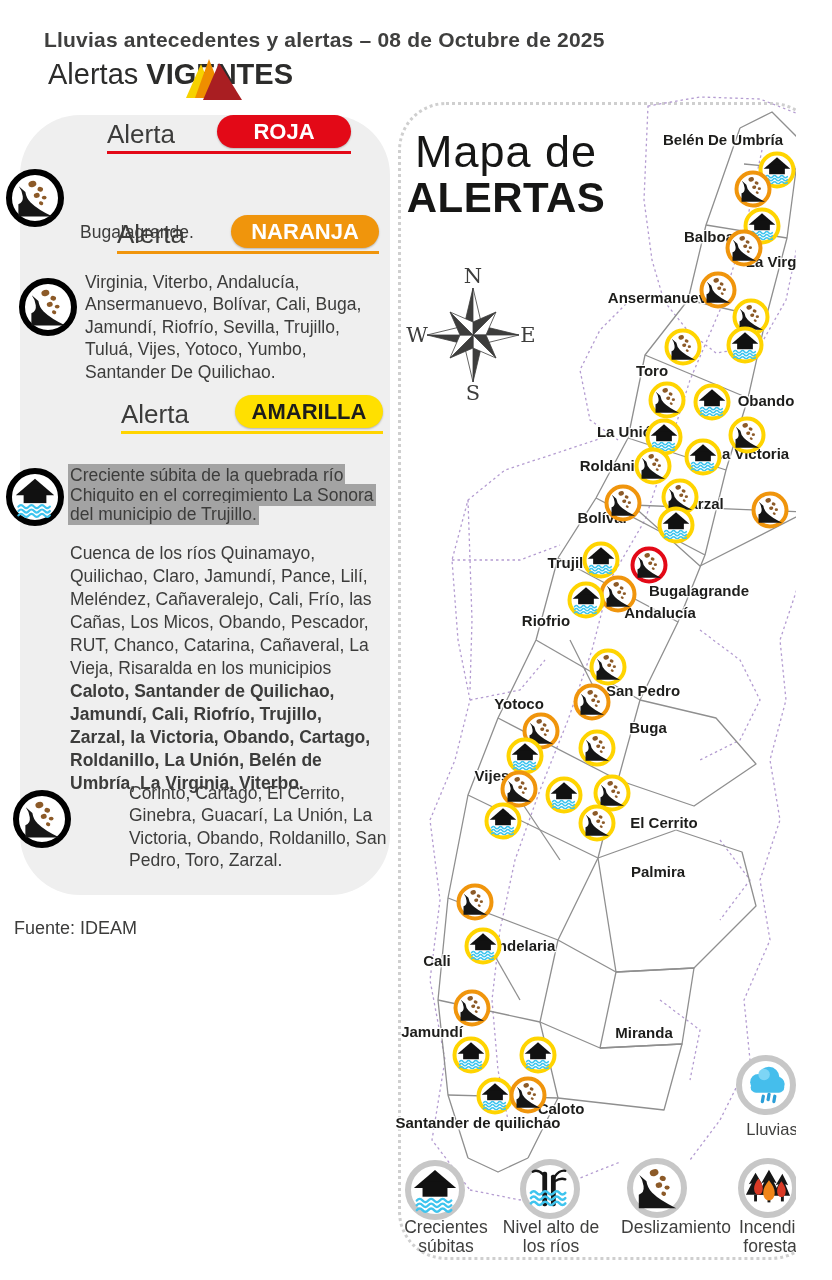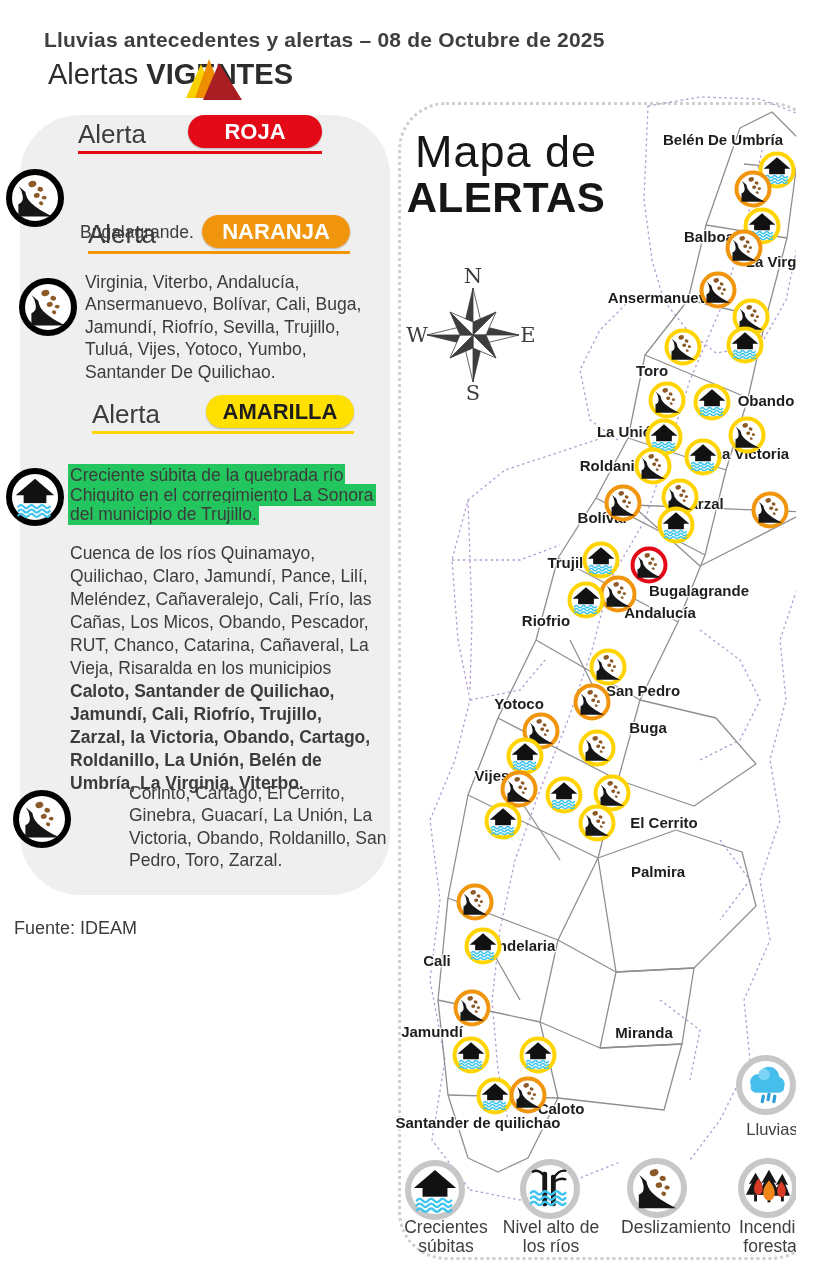--- a/index.html
+++ b/index.html
@@ -5,42 +5,42 @@
   html,body{margin:0;padding:0;background:#fff;}
   #page{position:relative;width:796px;height:1280px;background:#fff;overflow:hidden;
         font-family:"Liberation Sans",sans-serif;color:#3c3c3b;}
   
   .main-title{position:absolute;left:44px;top:28px;font-size:21px;font-weight:bold;color:#3f3f3e;letter-spacing:.2px;}
   .brand{position:absolute;left:48px;top:58px;font-size:29px;color:#2c2c2b;}
   .brand b{font-weight:bold;}
   .brand-tris{position:absolute;left:186px;top:57px;}
   
   .panel{position:absolute;left:20px;top:115px;width:370px;height:780px;background:#efefef;border-radius:60px;}
-  .alert-header{position:absolute;height:34px;}
+  .alert-header{position:absolute;height:34px;margin-left:29px;}
   .alert-header .aword{font-size:26px;color:#3c3c3b;line-height:34px;}
   .alert-header .pill{position:absolute;right:0;top:-2px;height:33px;border-radius:17px;
       font-weight:bold;font-size:22px;line-height:33px;text-align:center;box-shadow:0 1px 2px rgba(0,0,0,.25);}
   .hdr-red{left:58px;top:2px;width:244px;border-bottom:3px solid #e30917;}
   .hdr-red .pill{width:134px;background:#e30917;color:#fff;}
   .hdr-orange{left:68px;top:102px;width:262px;border-bottom:3px solid #f0950c;}
   .hdr-orange .pill{width:148px;background:#f0950c;color:#fff;}
   .hdr-yellow{left:72px;top:282px;width:262px;border-bottom:3px solid #ffd400;}
   .hdr-yellow .pill{width:148px;background:#ffe000;color:#1d1d1b;}
   .picon{position:absolute;background:#fff;border-radius:50%;box-sizing:border-box;}
   .picon svg{position:absolute;inset:2px;width:calc(100% - 4px);height:calc(100% - 4px);}
   .panel .picon{width:58px;height:58px;border:6px solid #000;}
   .pi-red{left:-14px;top:54px;border-color:#e30917;}
   .pi-orange{left:-1px;top:163px;border-color:#f0950c;}
   .pi-yellow-flood{left:-14px;top:353px;border-color:#ffd400;}
   .pi-yellow-slide{left:-7px;top:675px;border-color:#ffd400;}
   .ptext{position:absolute;font-size:17.5px;line-height:22.4px;color:#3c3c3b;}
   .t-bugalagrande{left:60px;top:106px;width:290px;}
   .t-naranja{left:65px;top:156px;width:292px;}
   .t-highlight{left:48px;top:351px;width:312px;line-height:19.6px;}
-  .t-highlight span{background:#22c55e;padding:1px 2px;box-decoration-break:clone;-webkit-box-decoration-break:clone;}
+  .t-highlight span{background:#a3a3a3;padding:1px 2px;box-decoration-break:clone;-webkit-box-decoration-break:clone;}
   .t-cuenca{left:50px;top:427px;width:304px;line-height:23px;}
   .t-cuenca .bld{font-weight:bold;}
   .t-corinto{left:65px;top:667px;width:278px;margin-left:44px;}
   .source{position:absolute;left:14px;top:918px;font-size:18px;color:#3c3c3b;}
   
   .map-panel{position:absolute;left:398px;top:102px;width:422px;height:1158px;
       border:3.5px dotted #cfcfcf;border-radius:48px;box-sizing:border-box;}
   .map-title{position:absolute;left:398px;top:126px;width:216px;text-align:center;color:#161615;}
   .mt1{font-size:45px;font-weight:300;letter-spacing:1px;}
   .mt2{font-size:42px;font-weight:bold;letter-spacing:.5px;margin-top:-4px;}

